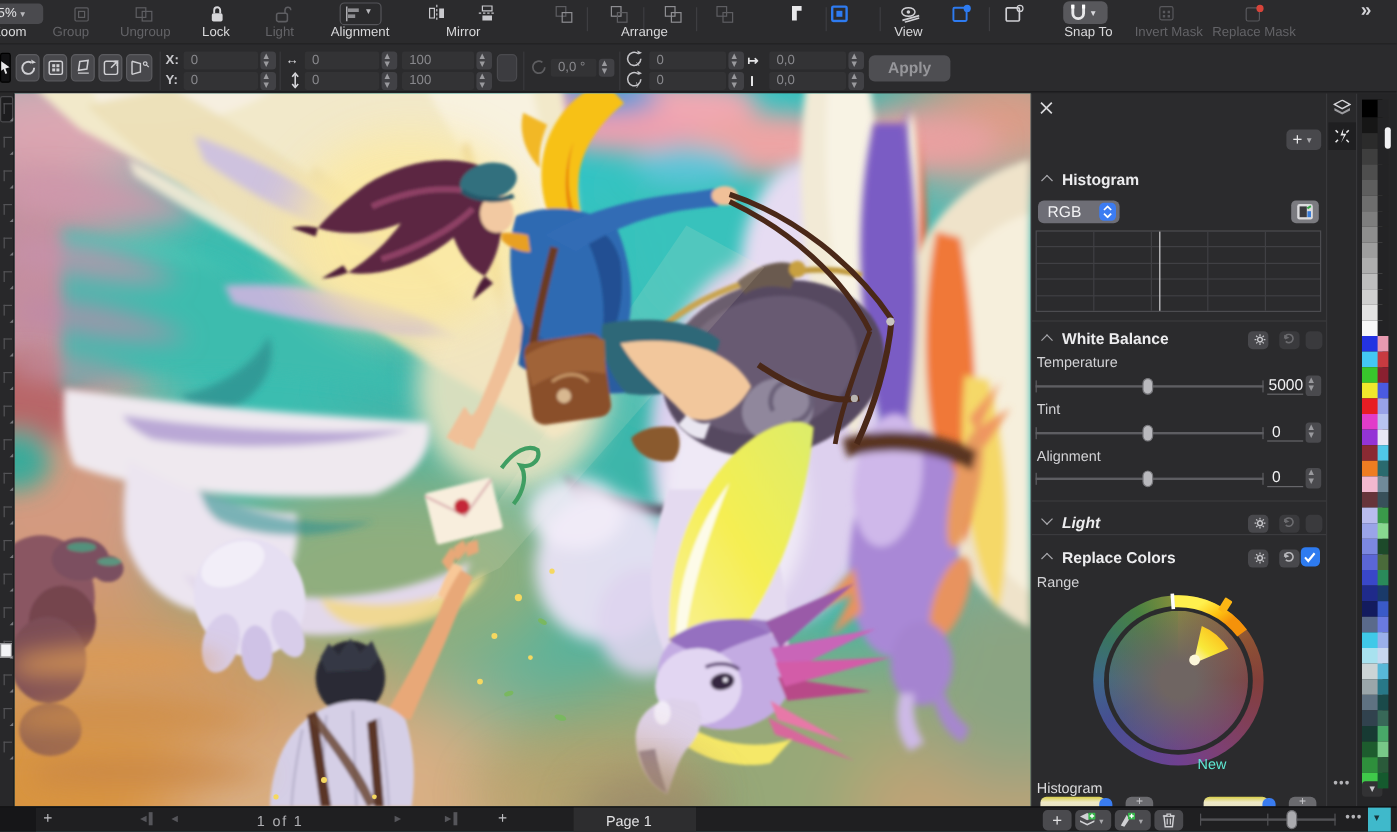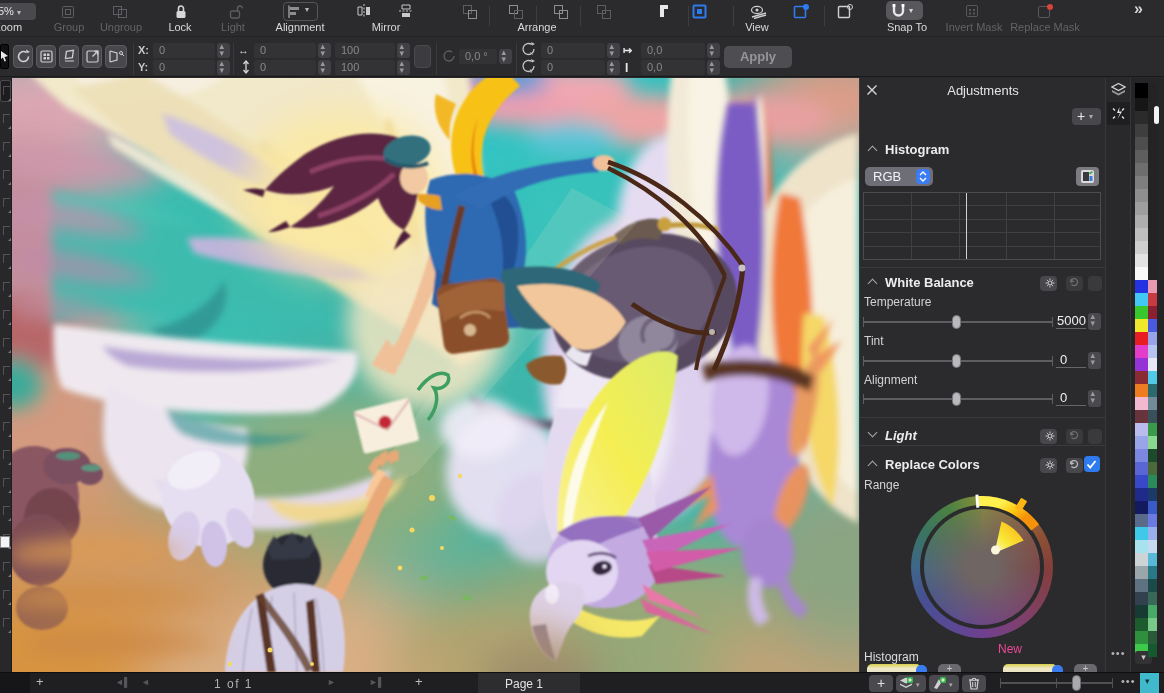--- a/index.html
+++ b/index.html
@@ -372,21 +372,21 @@
 
   <div class="abs" id="row1">
 
     <div style="position:absolute;left:-6px;top:3px;width:42px;height:17px;background:#4a4a4e;border-radius:4px;color:#e4e4e6;font-size:11px;line-height:17px;padding-left:4px;">5% <span style="font-size:8px;color:#b8b8bc;">▾</span></div>
     <div class="lbl" style="left:8px;">Zoom</div>
 
     <svg class="icon" style="left:60px;top:4px;" width="16" height="16" viewBox="0 0 16 16">
         <rect x="2.5" y="2.5" width="11" height="11" rx="1" fill="none" stroke="#5e5e62"></rect>
         <rect x="5.5" y="5.5" width="5" height="5" fill="none" stroke="#5e5e62"></rect>
       </svg>
-    <div class="lbl dim" style="left:69px;">Group</div>
+    <div class="lbl dim" style="left:59px;">Group</div>
     <svg class="icon" style="left:111px;top:4px;" width="18" height="16" viewBox="0 0 18 16">
         <rect x="2.5" y="2.5" width="8" height="8" fill="none" stroke="#5e5e62"></rect>
         <rect x="7.5" y="5.5" width="8" height="8" fill="none" stroke="#5e5e62"></rect>
       </svg>
     <div class="lbl dim" style="left:121px;">Ungroup</div>
 
     <svg class="icon" style="left:173px;top:3px;" width="16" height="17" viewBox="0 0 16 17">
         <rect x="3.5" y="8" width="9" height="7" rx="1.5" fill="#d7d7da"></rect>
         <path d="M5.5 8 V5.5 a2.5 2.5 0 0 1 5 0 V8" fill="none" stroke="#d7d7da" stroke-width="1.6"></path>
       </svg>
@@ -575,21 +575,20 @@
     <div class="step" style="left:707px;top:6px;"></div>
     <div class="step" style="left:707px;top:23px;"></div>
 
     <div style="position:absolute;left:724px;top:9px;width:68px;height:22px;background:#4e4e52;border-radius:5px;color:#96969a;font-size:13px;font-weight:bold;text-align:center;line-height:22px;">Apply</div>
   </div>
   <div class="abs" id="panel">
 
     <svg style="position:absolute;left:6px;top:6px;" width="12" height="12" viewBox="0 0 12 12">
         <path d="M1.5 1.5 L10.5 10.5 M10.5 1.5 L1.5 10.5" stroke="#d8d8db" stroke-width="1.4"></path>
       </svg>
-    <div style="position:absolute;left:0;top:5px;width:246px;text-align:center;font-size:13px;color:#e4e4e6;">Adjustments</div>
 
     <div style="position:absolute;left:212px;top:30px;width:29px;height:17px;background:#48484c;border-radius:4px;"></div>
     <div style="position:absolute;left:217px;top:30px;color:#e8e8ea;font-size:14px;">+</div>
     <div style="position:absolute;left:229px;top:34px;color:#aaaaae;font-size:8px;">▾</div>
 
     <div class="caret" style="left:9px;top:69px;transform:rotate(45deg);"></div>
     <div class="h" style="left:25px;top:64px;">Histogram</div>
 
     <div style="position:absolute;left:5px;top:89px;width:68px;height:19px;background:#6e6e76;border-radius:5px;"></div>
     <div style="position:absolute;left:13px;top:91px;font-size:13px;color:#f2f2f4;">RGB</div>
@@ -710,21 +709,21 @@
             <stop offset="1" stop-color="#fdb614"></stop>
           </linearGradient>
       </defs>
       <path d="M 74.5 19.1 A 66.5 66.5 0 0 1 131.1 45.5" fill="none" stroke="url(#arcg)" stroke-width="10"></path>
       <rect x="113.5" y="16.7" width="7" height="12" rx="1" fill="#fdb614" transform="rotate(32 117.2 22.7)"></rect>
       <path d="M 73.8 25.6 L 72.9 12.7" stroke="#fdfdfd" stroke-width="3"></path>
       <path d="M 90.5 71 L 97.5 39.6 A 48 48 0 0 1 119.7 58.6 Z" fill="url(#wedg)"></path>
       <circle cx="91.5" cy="68" r="4.5" fill="#fcf6da"></circle>
     </svg>
     <div class="small" style="left:4px;top:572px;color:#dcdcde;">Histogram</div>
-    <div class="small" style="left:138px;top:564px;color:#ec4899;">New</div>
+    <div class="small" style="left:138px;top:552px;color:#5eead4;">New</div>
 
     <div style="position:absolute;left:7px;top:586px;width:54px;height:10px;border-radius:5px 5px 0 0;background:linear-gradient(#d8cf4a,#efe9c8 45%,#e6e0c0);"></div>
     <div style="position:absolute;left:56px;top:587px;width:11px;height:9px;border-radius:5px 5px 0 0;background:#3a7cf0;"></div>
     <div style="position:absolute;left:78px;top:586px;width:23px;height:10px;border-radius:5px 5px 0 0;background:#6a6a6e;color:#c8c8cc;font-size:10px;text-align:center;line-height:10px;">+</div>
     <div style="position:absolute;left:143px;top:586px;width:54px;height:10px;border-radius:5px 5px 0 0;background:linear-gradient(#d8cf4a,#efe9c8 45%,#e6e0c0);"></div>
     <div style="position:absolute;left:192px;top:587px;width:11px;height:9px;border-radius:5px 5px 0 0;background:#3a7cf0;"></div>
     <div style="position:absolute;left:214px;top:586px;width:23px;height:10px;border-radius:5px 5px 0 0;background:#6a6a6e;color:#c8c8cc;font-size:10px;text-align:center;line-height:10px;">+</div>
   </div>
   <div class="abs" id="sidebar">
     <svg style="position:absolute;left:5px;top:5px;" width="15" height="13" viewBox="0 0 15 13">

